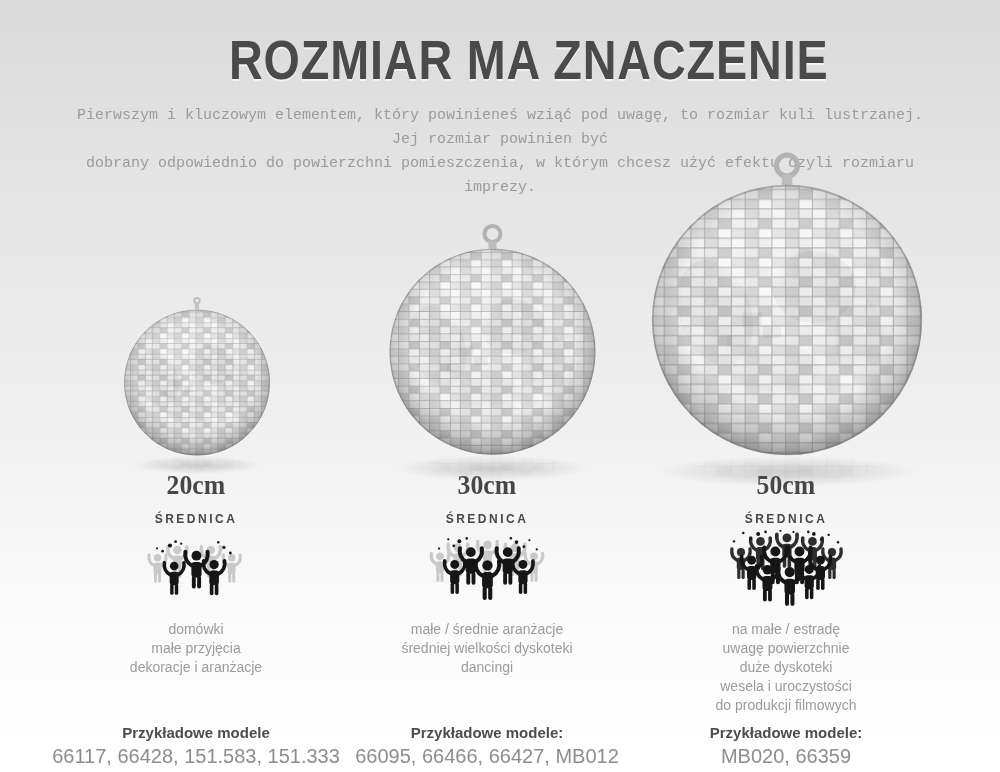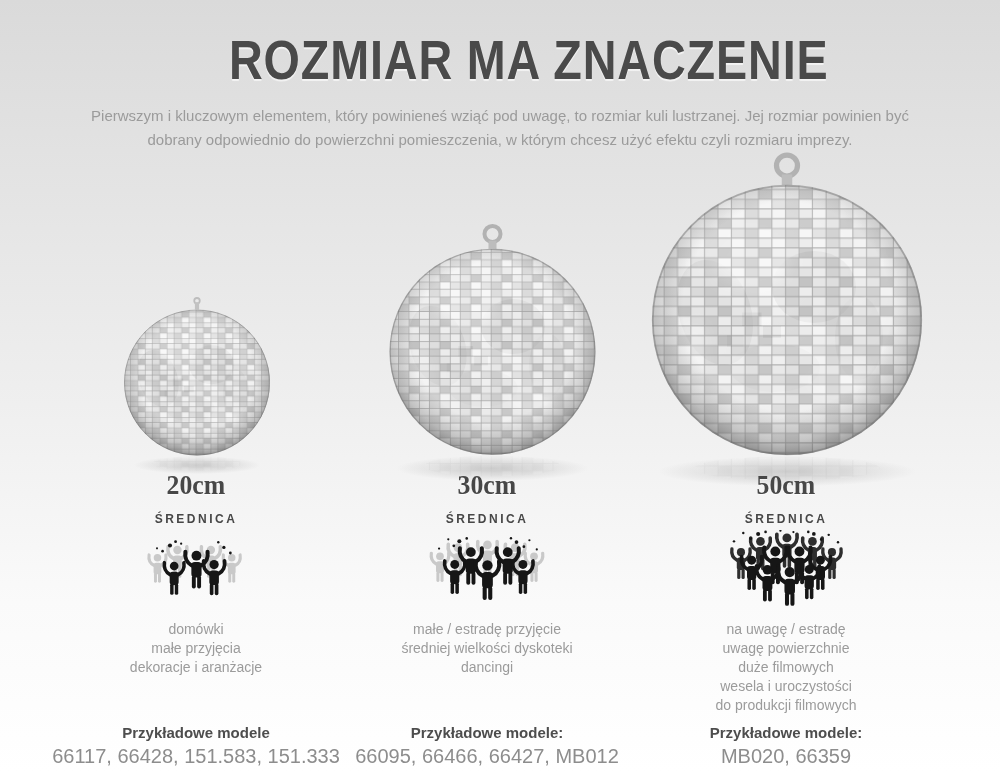--- a/index.html
+++ b/index.html
@@ -6,21 +6,21 @@
   .page{
     position:relative;width:1000px;height:772px;margin:0 auto;overflow:hidden;
     font-family:"Liberation Sans",sans-serif;
     background:linear-gradient(180deg,#dadada 0%,#e3e3e3 22%,#eeeeee 50%,#fafafa 78%,#ffffff 100%);
   }
   .title{position:absolute;top:28px;left:0;width:100%;text-align:center;
     font-size:55px;font-weight:bold;color:#4a4a4a;margin-left:29px;}
   .title .squeeze{display:inline-block;transform:scaleX(.85);transform-origin:center;
     white-space:nowrap;text-shadow:0 2px 1px rgba(255,255,255,.65);letter-spacing:1px;}
   .subtitle{position:absolute;top:104px;left:50%;transform:translateX(-50%);width:880px;
-    text-align:center;font-size:15px;line-height:24px;color:#9b9b9b;}
+    text-align:center;font-size:15px;line-height:24px;color:#9b9b9b;font-family:Liberation Mono, monospace;}
   .ball{position:absolute;}
   .col{position:absolute;top:470px;width:300px;text-align:center;}
   .col-1{left:46px;} .col-2{left:337px;} .col-3{left:636px;}
   .size{font-size:28px;font-weight:bold;color:#474747;line-height:30px;font-family:Liberation Serif, serif;}
   .size .squeeze{display:inline-block;transform:scaleX(.92);text-shadow:0 1px 0 rgba(255,255,255,.6);}
   .caption{font-size:12px;font-weight:bold;letter-spacing:2.5px;color:#474747;margin-top:12px;}
   .icon-box{height:92px;display:flex;align-items:center;justify-content:center;}
   .uses{height:96px;font-size:14px;line-height:19px;color:#9b9b9b;margin-top:2px;}
   .models-label{margin-top:8px;font-size:15px;font-weight:bold;color:#4d4d4d;}
   .models{margin-top:4px;font-size:20px;color:#8d8d8d;}
@@ -198,21 +198,21 @@
               <circle cx="104" cy="11" r="1.5"></circle>
             <circle cx="90" cy="1.8" r="1.3"></circle>
               <circle cx="110" cy="4" r="1.2"></circle>
             <circle cx="12" cy="13" r="1.2"></circle>
               <circle cx="118" cy="14" r="1.2"></circle>
           </g>
         </g>
       </svg>
     </div>
     <div class="uses">
-      <div>małe / estradę przyjęcie</div>
+      <div>małe / średnie aranżacje</div>
       <div>średniej wielkości dyskoteki</div>
       <div>dancingi</div>
     </div>
     <div class="models-label">Przykładowe modele:</div>
     <div class="models">66095, 66466, 66427, MB012</div>
   </div>
 
   <div class="col col-3">
     <div class="size"><span class="squeeze">50cm</span></div>
     <div class="caption">ŚREDNICA</div>
@@ -244,23 +244,23 @@
               <circle cx="116" cy="5" r="1.3"></circle>
             <circle cx="14" cy="12" r="1.3"></circle>
               <circle cx="126" cy="13" r="1.3"></circle>
             <circle cx="64" cy="0.5" r="1.2"></circle>
               <circle cx="78" cy="2" r="1.2"></circle>
           </g>
         </g>
       </svg>
     </div>
     <div class="uses">
-      <div>na uwagę / estradę</div>
+      <div>na małe / estradę</div>
       <div>uwagę powierzchnie</div>
-      <div>duże filmowych</div>
+      <div>duże dyskoteki</div>
       <div>wesela i uroczystości</div>
       <div>do produkcji filmowych</div>
     </div>
     <div class="models-label">Przykładowe modele:</div>
     <div class="models">MB020, 66359</div>
   </div>
 
 </div>
 
 </body></html>

